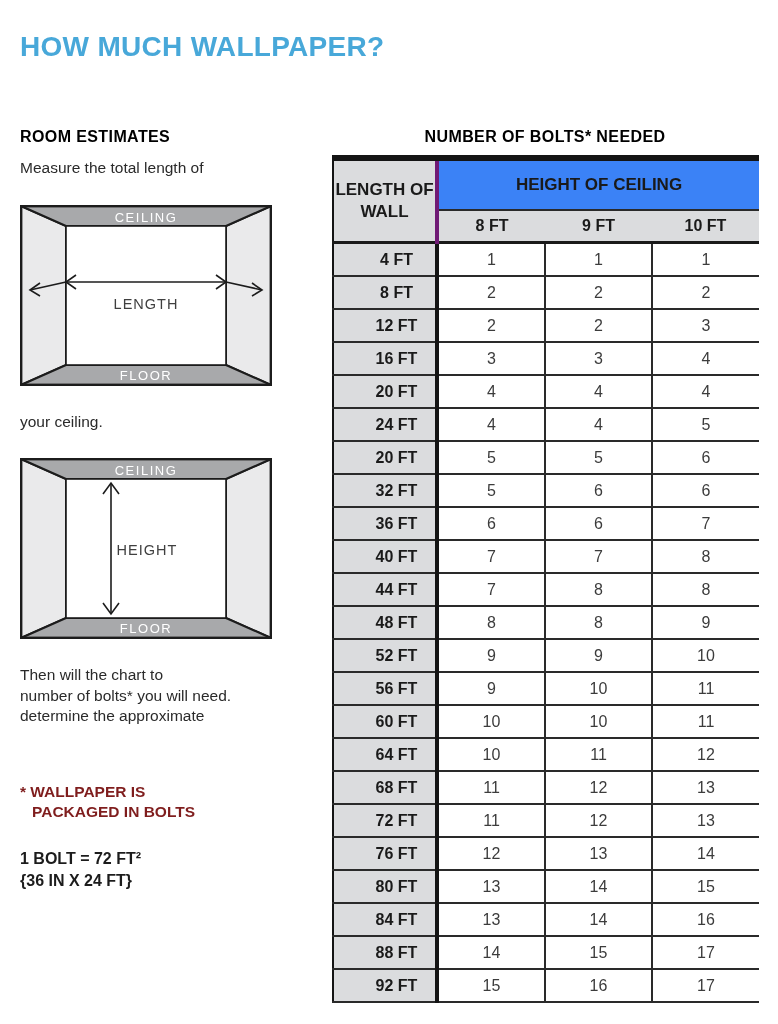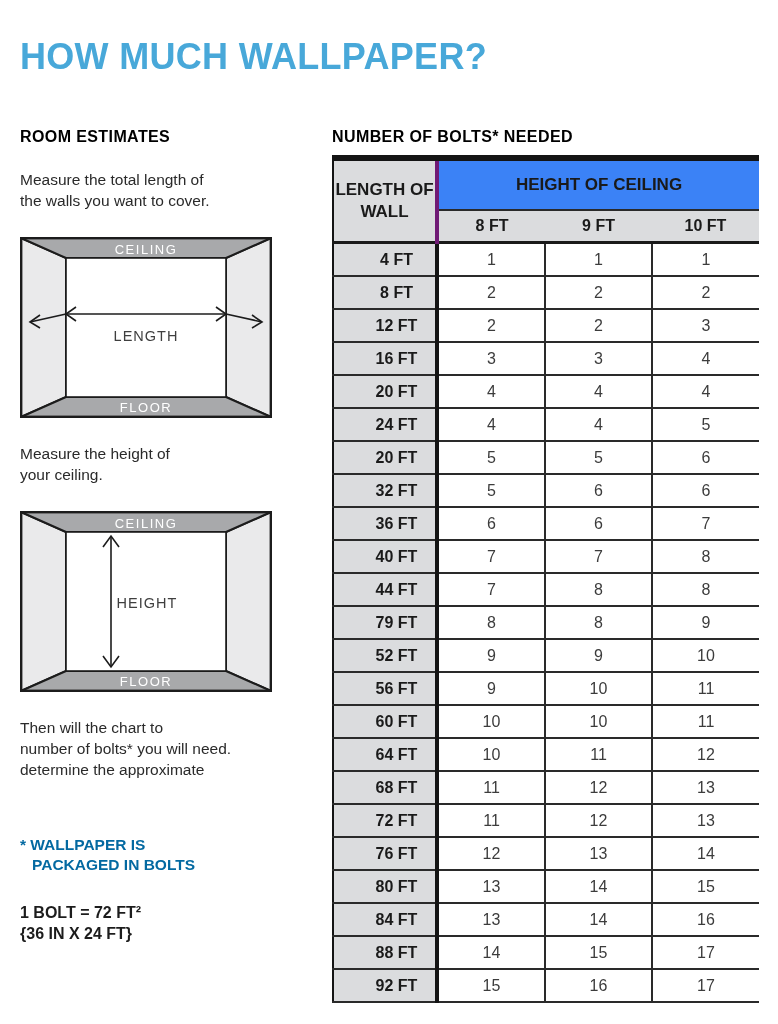--- a/index.html
+++ b/index.html
@@ -2,31 +2,31 @@
 <html><head>
 <meta charset="utf-8">
 <style>
   html,body { margin:0; padding:0; }
   body {
     width:778px; height:1024px; position:relative; background:#ffffff;
     font-family:"Liberation Sans", sans-serif; color:#222; overflow:hidden;
   }
   .page-title {
     position:absolute; left:20px; top:12px;
-    font-size:36px; font-weight:bold; color:#48A8D9; letter-spacing:0.3px;
+    font-size:28px; font-weight:bold; color:#48A8D9; letter-spacing:0.3px;
   }
   .left-col  { position:absolute; left:20px;  top:128px; width:294px; }
   .right-col { position:absolute; left:332px; top:128px; width:426px; }
   .sec-head  { font-size:16px; font-weight:bold; color:#000000; letter-spacing:0.4px; }
-  .right-col .sec-head { }
-  .para { margin-top:24px; font-size:15.5px; line-height:1.33; color:#2a2a2a; }
+  .right-col .sec-head { text-align:center; }
+  .para { margin-top:12px; font-size:15.5px; line-height:1.33; color:#2a2a2a; }
   .para div { white-space:nowrap; }
   svg.room { display:block; margin-top:26px; }
   svg.room + .para { margin-top:26px; }
-  .footnote { margin-top:55px; font-size:15.5px; font-weight:bold; color:#0369a1; line-height:1.3; }
+  .footnote { margin-top:55px; font-size:15.5px; font-weight:bold; color:#7f1d1d; line-height:1.3; }
   .footnote .indent { padding-left:12px; }
   .bolt-info { margin-top:26px; font-size:16px; font-weight:bold; color:#1c1c1c; line-height:1.35; }
 
   table.bolts {
     border-collapse:collapse; table-layout:fixed; width:426px; margin-top:9px;
     border-top:6px solid #141414; border-left:2px solid #141414; border-bottom:2px solid #2a2a2a;
   }
   table.bolts th, table.bolts td { padding:0; text-align:center; vertical-align:middle; }
   th.wall-hdr {
     background:#DBDCDE; border-right:4px solid #701a75; border-bottom:3px solid #1a1a1a;
@@ -56,21 +56,20 @@
 </head>
 <body>
 
 <h1 class="page-title">HOW MUCH WALLPAPER?</h1>
 
 <div class="left-col">
   <div class="sec-head">ROOM ESTIMATES</div>
 
   <div class="para">
     <div>Measure the total length of</div>
-    <div>the walls you want to cover.</div>
   </div>
 
   <svg class="room" width="252" height="181" viewBox="0 0 252 181">
     <polygon points="1,1 46,21 46,160 1,180" fill="#EAEAEB" stroke="#1c1c1c" stroke-width="2"></polygon>
     <polygon points="251,1 206,21 206,160 251,180" fill="#EAEAEB" stroke="#1c1c1c" stroke-width="2"></polygon>
     <polygon points="1,1 251,1 206,21 46,21" fill="#A8A9AB" stroke="#1c1c1c" stroke-width="2"></polygon>
     <polygon points="1,180 251,180 206,160 46,160" fill="#A8A9AB" stroke="#1c1c1c" stroke-width="2"></polygon>
     <rect x="46" y="21" width="160" height="139" fill="#ffffff" stroke="#1c1c1c" stroke-width="1.6"></rect>
     <rect x="1.2" y="1.2" width="249.6" height="178.6" fill="none" stroke="#1c1c1c" stroke-width="2.4"></rect>
     <g stroke="#1c1c1c" stroke-width="1.6" fill="none">
@@ -81,21 +80,20 @@
       <polyline points="20,78 10,85 20,91"></polyline>
       <line x1="206" y1="77" x2="242" y2="85"></line>
       <polyline points="232,78 242,85 232,91"></polyline>
     </g>
     <text class="room-wall-label" x="126" y="16.5" text-anchor="middle">CEILING</text>
     <text class="room-wall-label" x="126" y="174.5" text-anchor="middle">FLOOR</text>
     <text class="room-dim-label" x="126" y="104" text-anchor="middle">LENGTH</text>
   </svg>
 
   <div class="para">
-    <div>Measure the height of</div>
     <div>your ceiling.</div>
   </div>
 
   <svg class="room" width="252" height="181" viewBox="0 0 252 181">
     <polygon points="1,1 46,21 46,160 1,180" fill="#EAEAEB" stroke="#1c1c1c" stroke-width="2"></polygon>
     <polygon points="251,1 206,21 206,160 251,180" fill="#EAEAEB" stroke="#1c1c1c" stroke-width="2"></polygon>
     <polygon points="1,1 251,1 206,21 46,21" fill="#A8A9AB" stroke="#1c1c1c" stroke-width="2"></polygon>
     <polygon points="1,180 251,180 206,160 46,160" fill="#A8A9AB" stroke="#1c1c1c" stroke-width="2"></polygon>
     <rect x="46" y="21" width="160" height="139" fill="#ffffff" stroke="#1c1c1c" stroke-width="1.6"></rect>
     <rect x="1.2" y="1.2" width="249.6" height="178.6" fill="none" stroke="#1c1c1c" stroke-width="2.4"></rect>
@@ -208,21 +206,21 @@
     <td class="val-cell">7</td>
     <td class="val-cell">8</td>
   </tr>
         <tr>
     <th class="wall-cell">44 FT</th>
     <td class="val-cell">7</td>
     <td class="val-cell">8</td>
     <td class="val-cell">8</td>
   </tr>
         <tr>
-    <th class="wall-cell">79 FT</th>
+    <th class="wall-cell">48 FT</th>
     <td class="val-cell">8</td>
     <td class="val-cell">8</td>
     <td class="val-cell">9</td>
   </tr>
         <tr>
     <th class="wall-cell">52 FT</th>
     <td class="val-cell">9</td>
     <td class="val-cell">9</td>
     <td class="val-cell">10</td>
   </tr>

